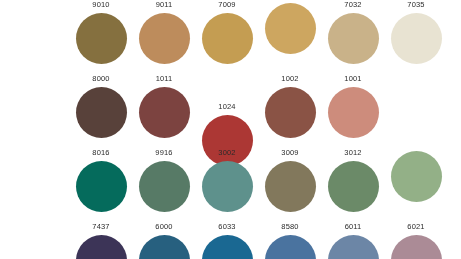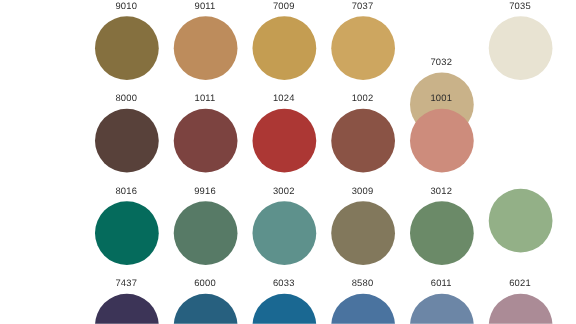--- a/index.html
+++ b/index.html
@@ -58,42 +58,41 @@
       </div>
       <div class="swatch-cell" style="left: 134px;">
         <div class="swatch-label">9011</div>
         <div class="swatch-dot" style="background: rgb(189, 140, 92);"></div>
       </div>
       <div class="swatch-cell" style="left: 197px;">
         <div class="swatch-label">7009</div>
         <div class="swatch-dot" style="background: rgb(196, 157, 82);"></div>
       </div>
       <div class="swatch-cell" style="left: 260px;">
-        <div class="swatch-label">7037</div>
         <div class="swatch-dot" style="background: rgb(205, 166, 96);"></div>
       </div>
-      <div class="swatch-cell" style="left: 323px; margin-top: 45px;">
+      <div class="swatch-cell" style="left: 323px;">
         <div class="swatch-label">7032</div>
         <div class="swatch-dot" style="background: rgb(201, 178, 137);"></div>
       </div>
       <div class="swatch-cell" style="left: 386px;">
         <div class="swatch-label">7035</div>
         <div class="swatch-dot" style="background: rgb(232, 227, 210);"></div>
       </div>
     </div>
     <div class="swatch-row">
       <div class="swatch-cell" style="left: 71px;">
         <div class="swatch-label">8000</div>
         <div class="swatch-dot" style="background: rgb(88, 65, 58);"></div>
       </div>
       <div class="swatch-cell" style="left: 134px;">
         <div class="swatch-label">1011</div>
         <div class="swatch-dot" style="background: rgb(124, 67, 64);"></div>
       </div>
-      <div class="swatch-cell" style="left: 197px;">
+      <div class="swatch-cell" style="left: 197px; margin-top: 28px;">
         <div class="swatch-label">1024</div>
         <div class="swatch-dot" style="background: rgb(172, 55, 52);"></div>
       </div>
       <div class="swatch-cell" style="left: 260px;">
         <div class="swatch-label">1002</div>
         <div class="swatch-dot" style="background: rgb(138, 83, 69);"></div>
       </div>
       <div class="swatch-cell" style="left: 323px;">
         <div class="swatch-label">1001</div>
         <div class="swatch-dot" style="background: rgb(205, 140, 124);"></div>

